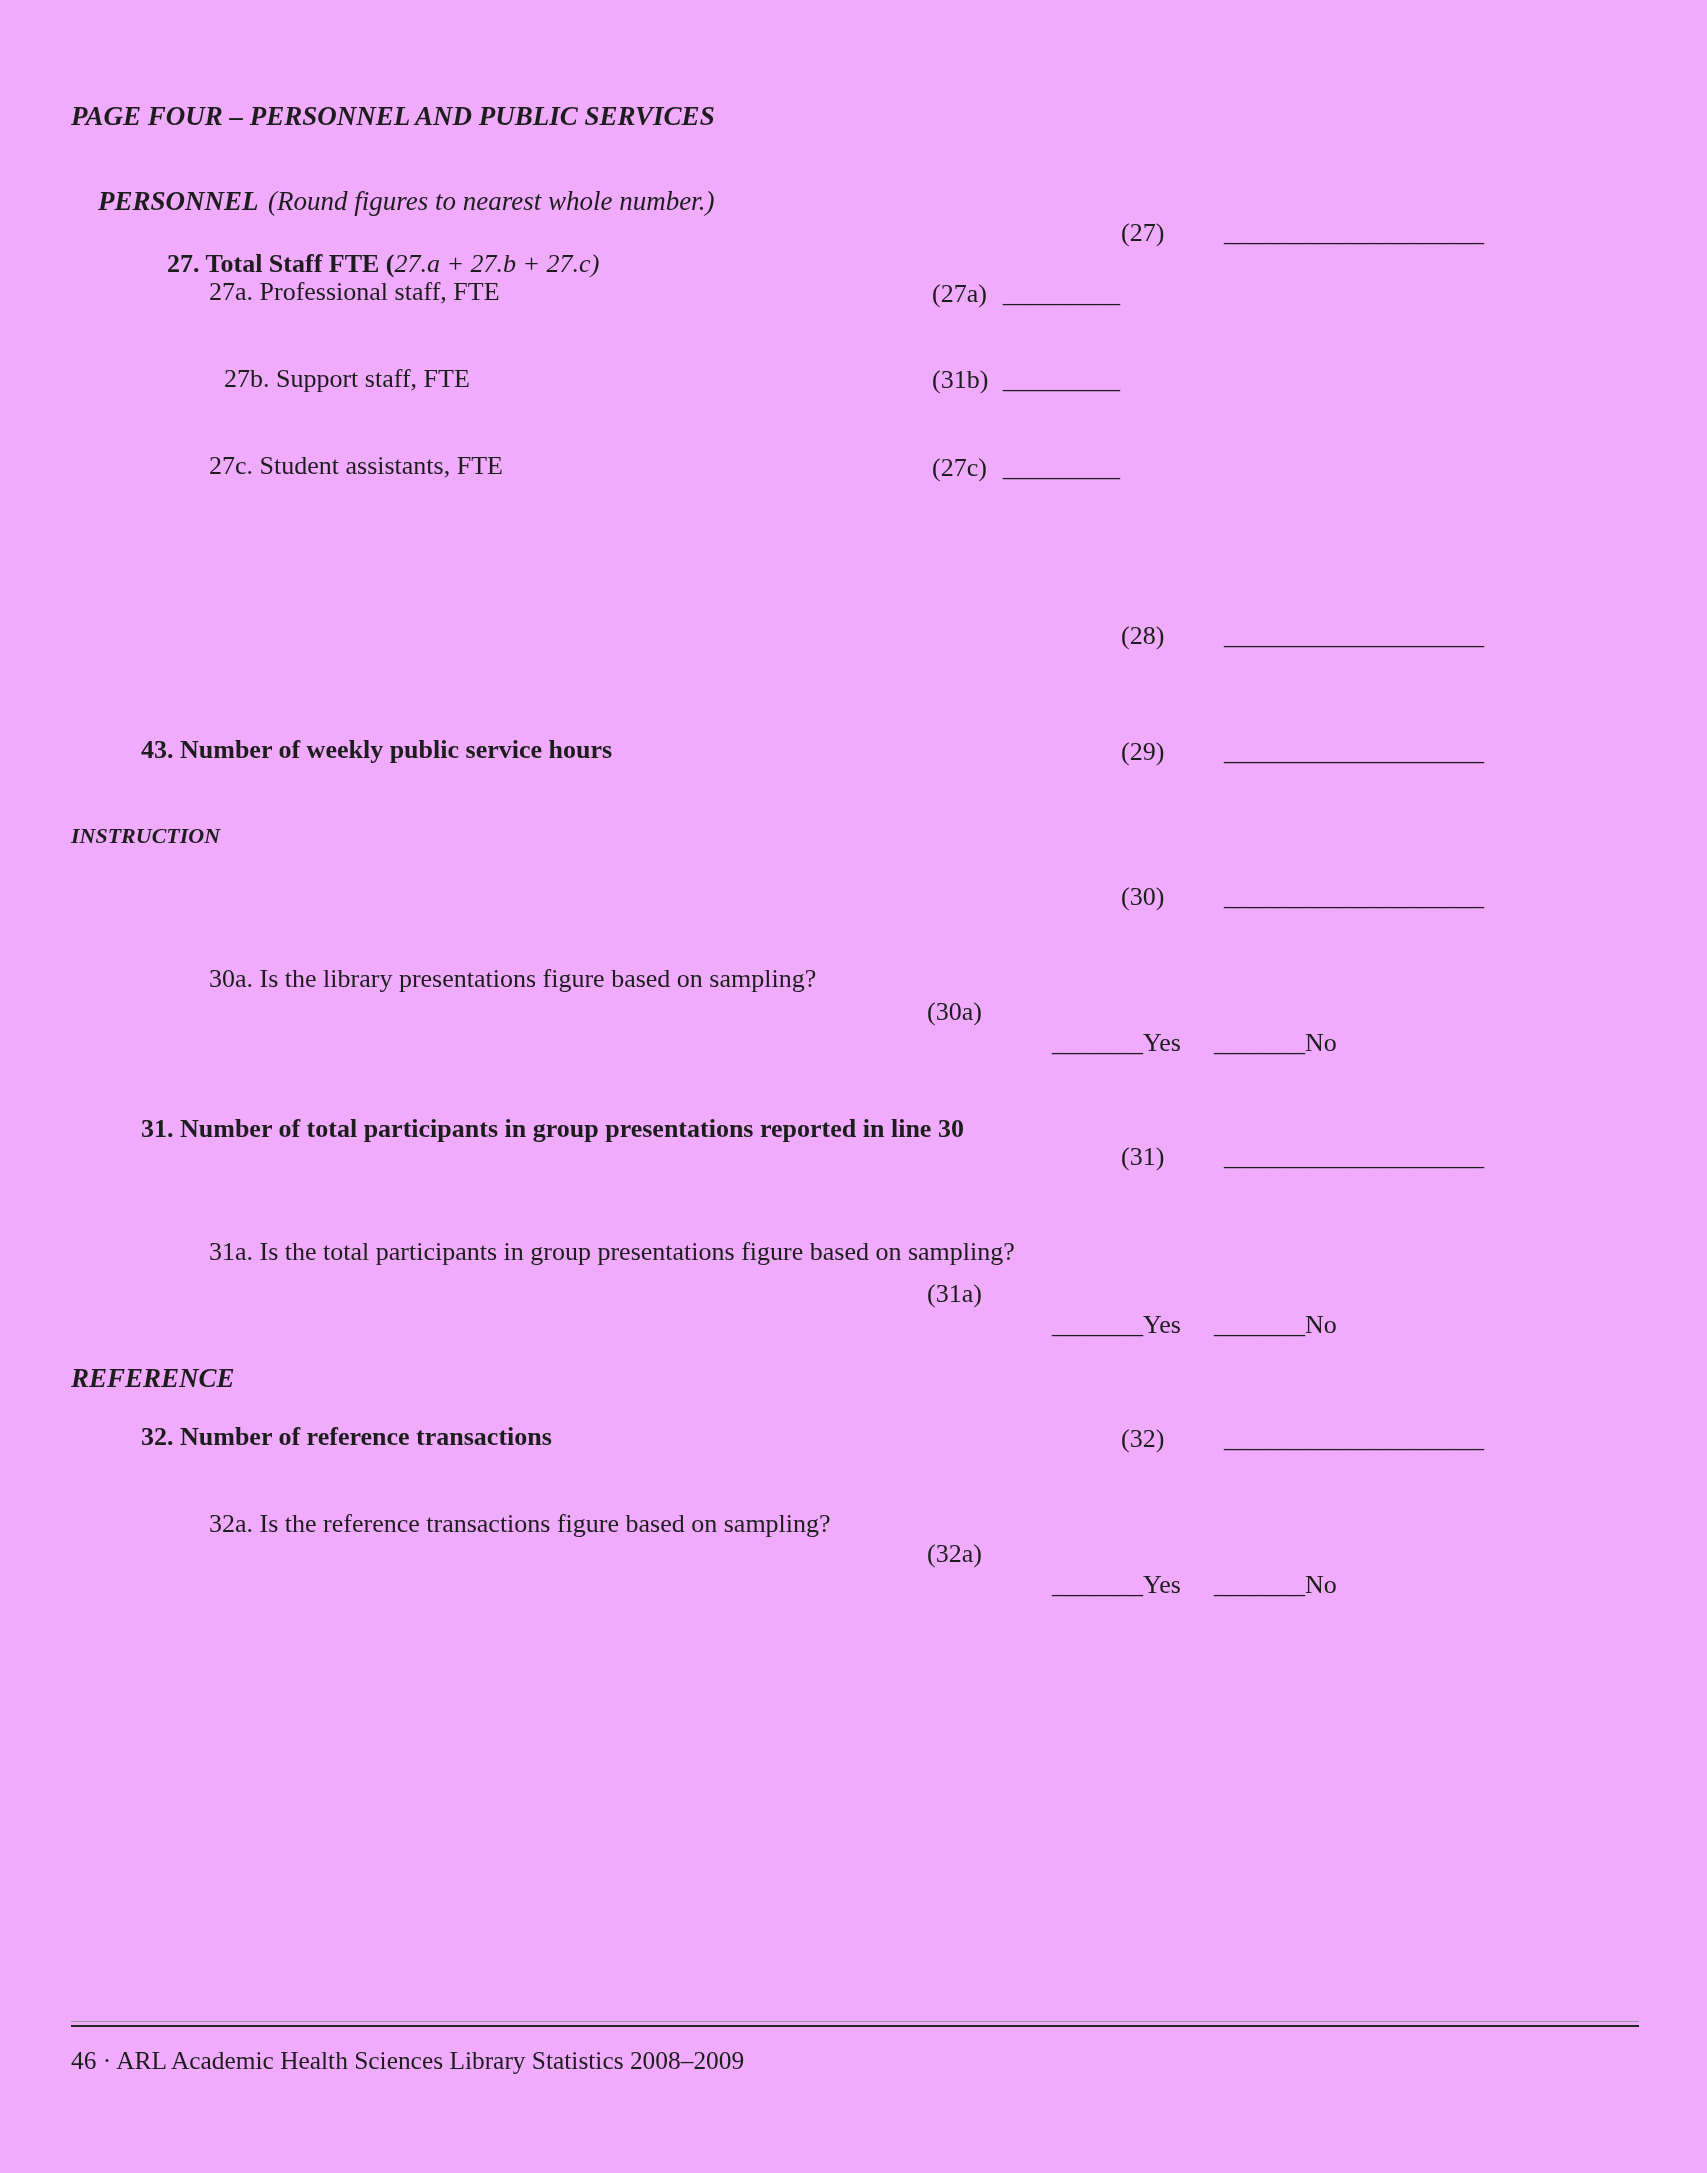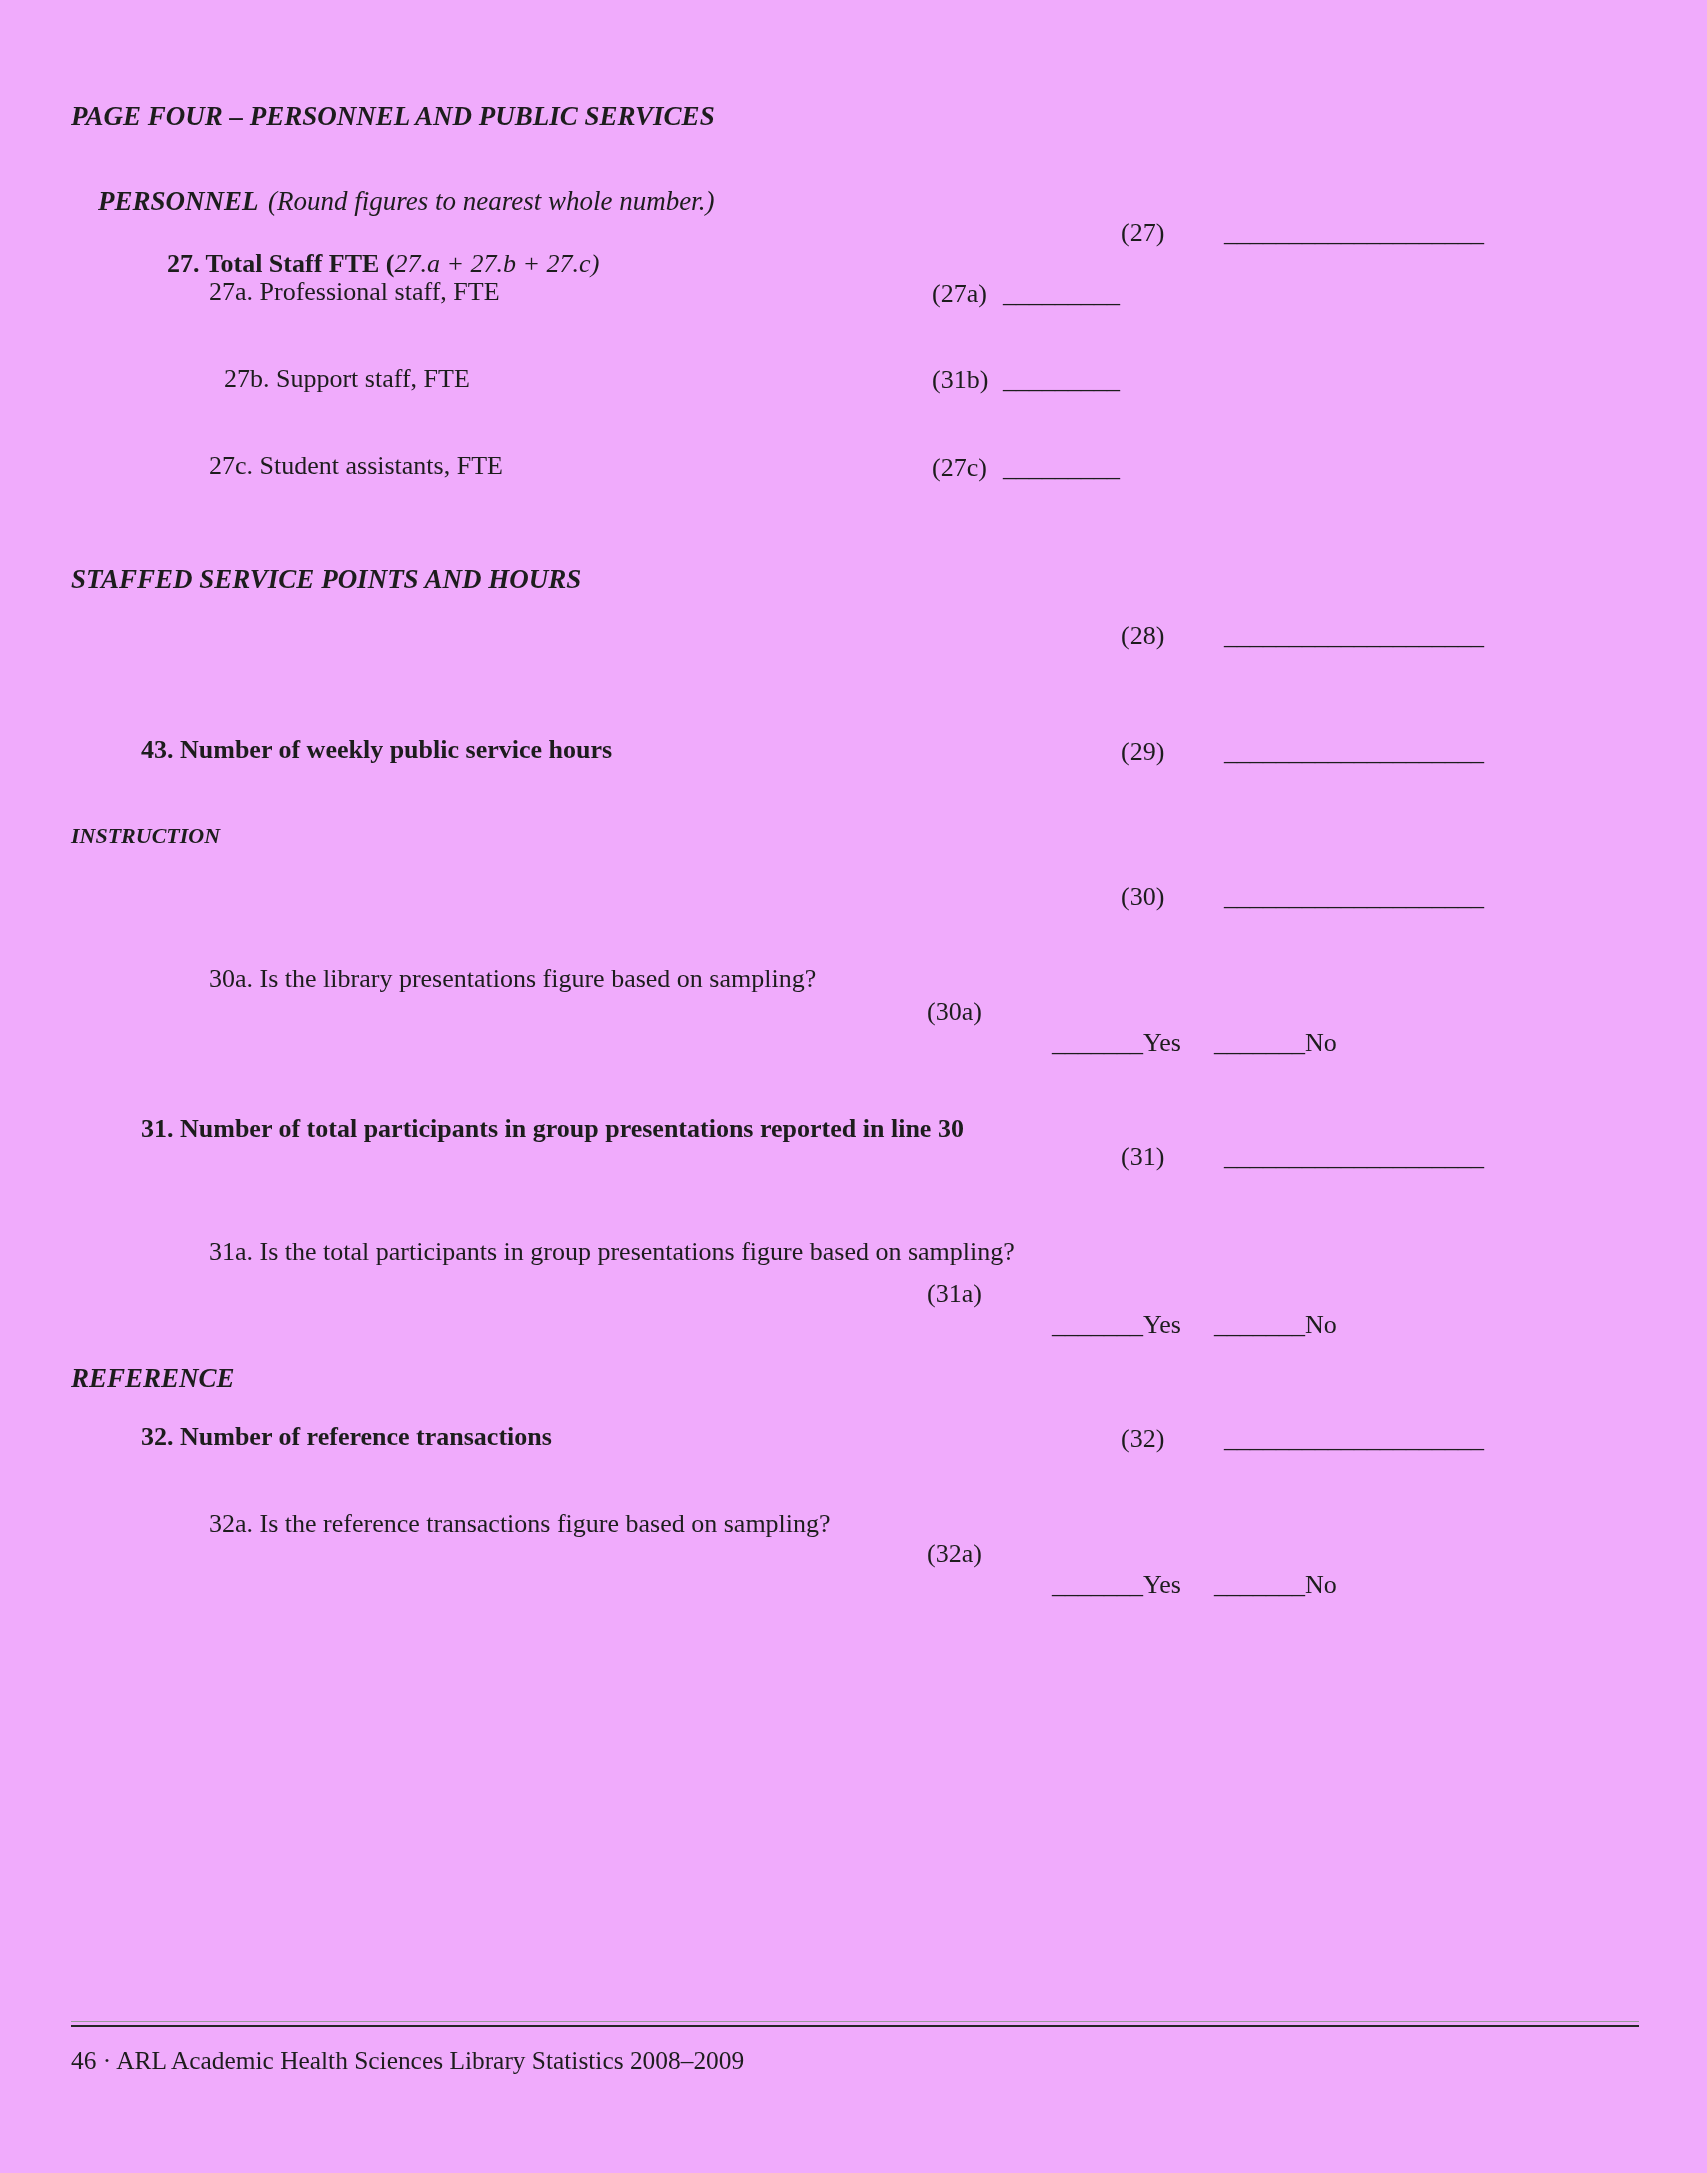--- a/index.html
+++ b/index.html
@@ -88,21 +88,20 @@
   <div id="q27a-blank" class="t">_________</div>
 
   <div id="q27b-label" class="t">27b. Support staff, FTE</div>
   <div id="q27b-ref" class="t">(31b)</div>
   <div id="q27b-blank" class="t">_________</div>
 
   <div id="q27c-label" class="t">27c. Student assistants, FTE</div>
   <div id="q27c-ref" class="t">(27c)</div>
   <div id="q27c-blank" class="t">_________</div>
 
-  <div id="r-staffed-h" class="t bi">STAFFED SERVICE POINTS AND HOURS</div>
 
   <div id="q28-ref" class="t">(28)</div>
   <div id="q28-blank" class="t">____________________</div>
 
   <div id="q29-label" class="t b">43. Number of weekly public service hours</div>
   <div id="q29-ref" class="t">(29)</div>
   <div id="q29-blank" class="t">____________________</div>
 
   <div id="r-instruction-h" class="t bi">INSTRUCTION</div>
 

